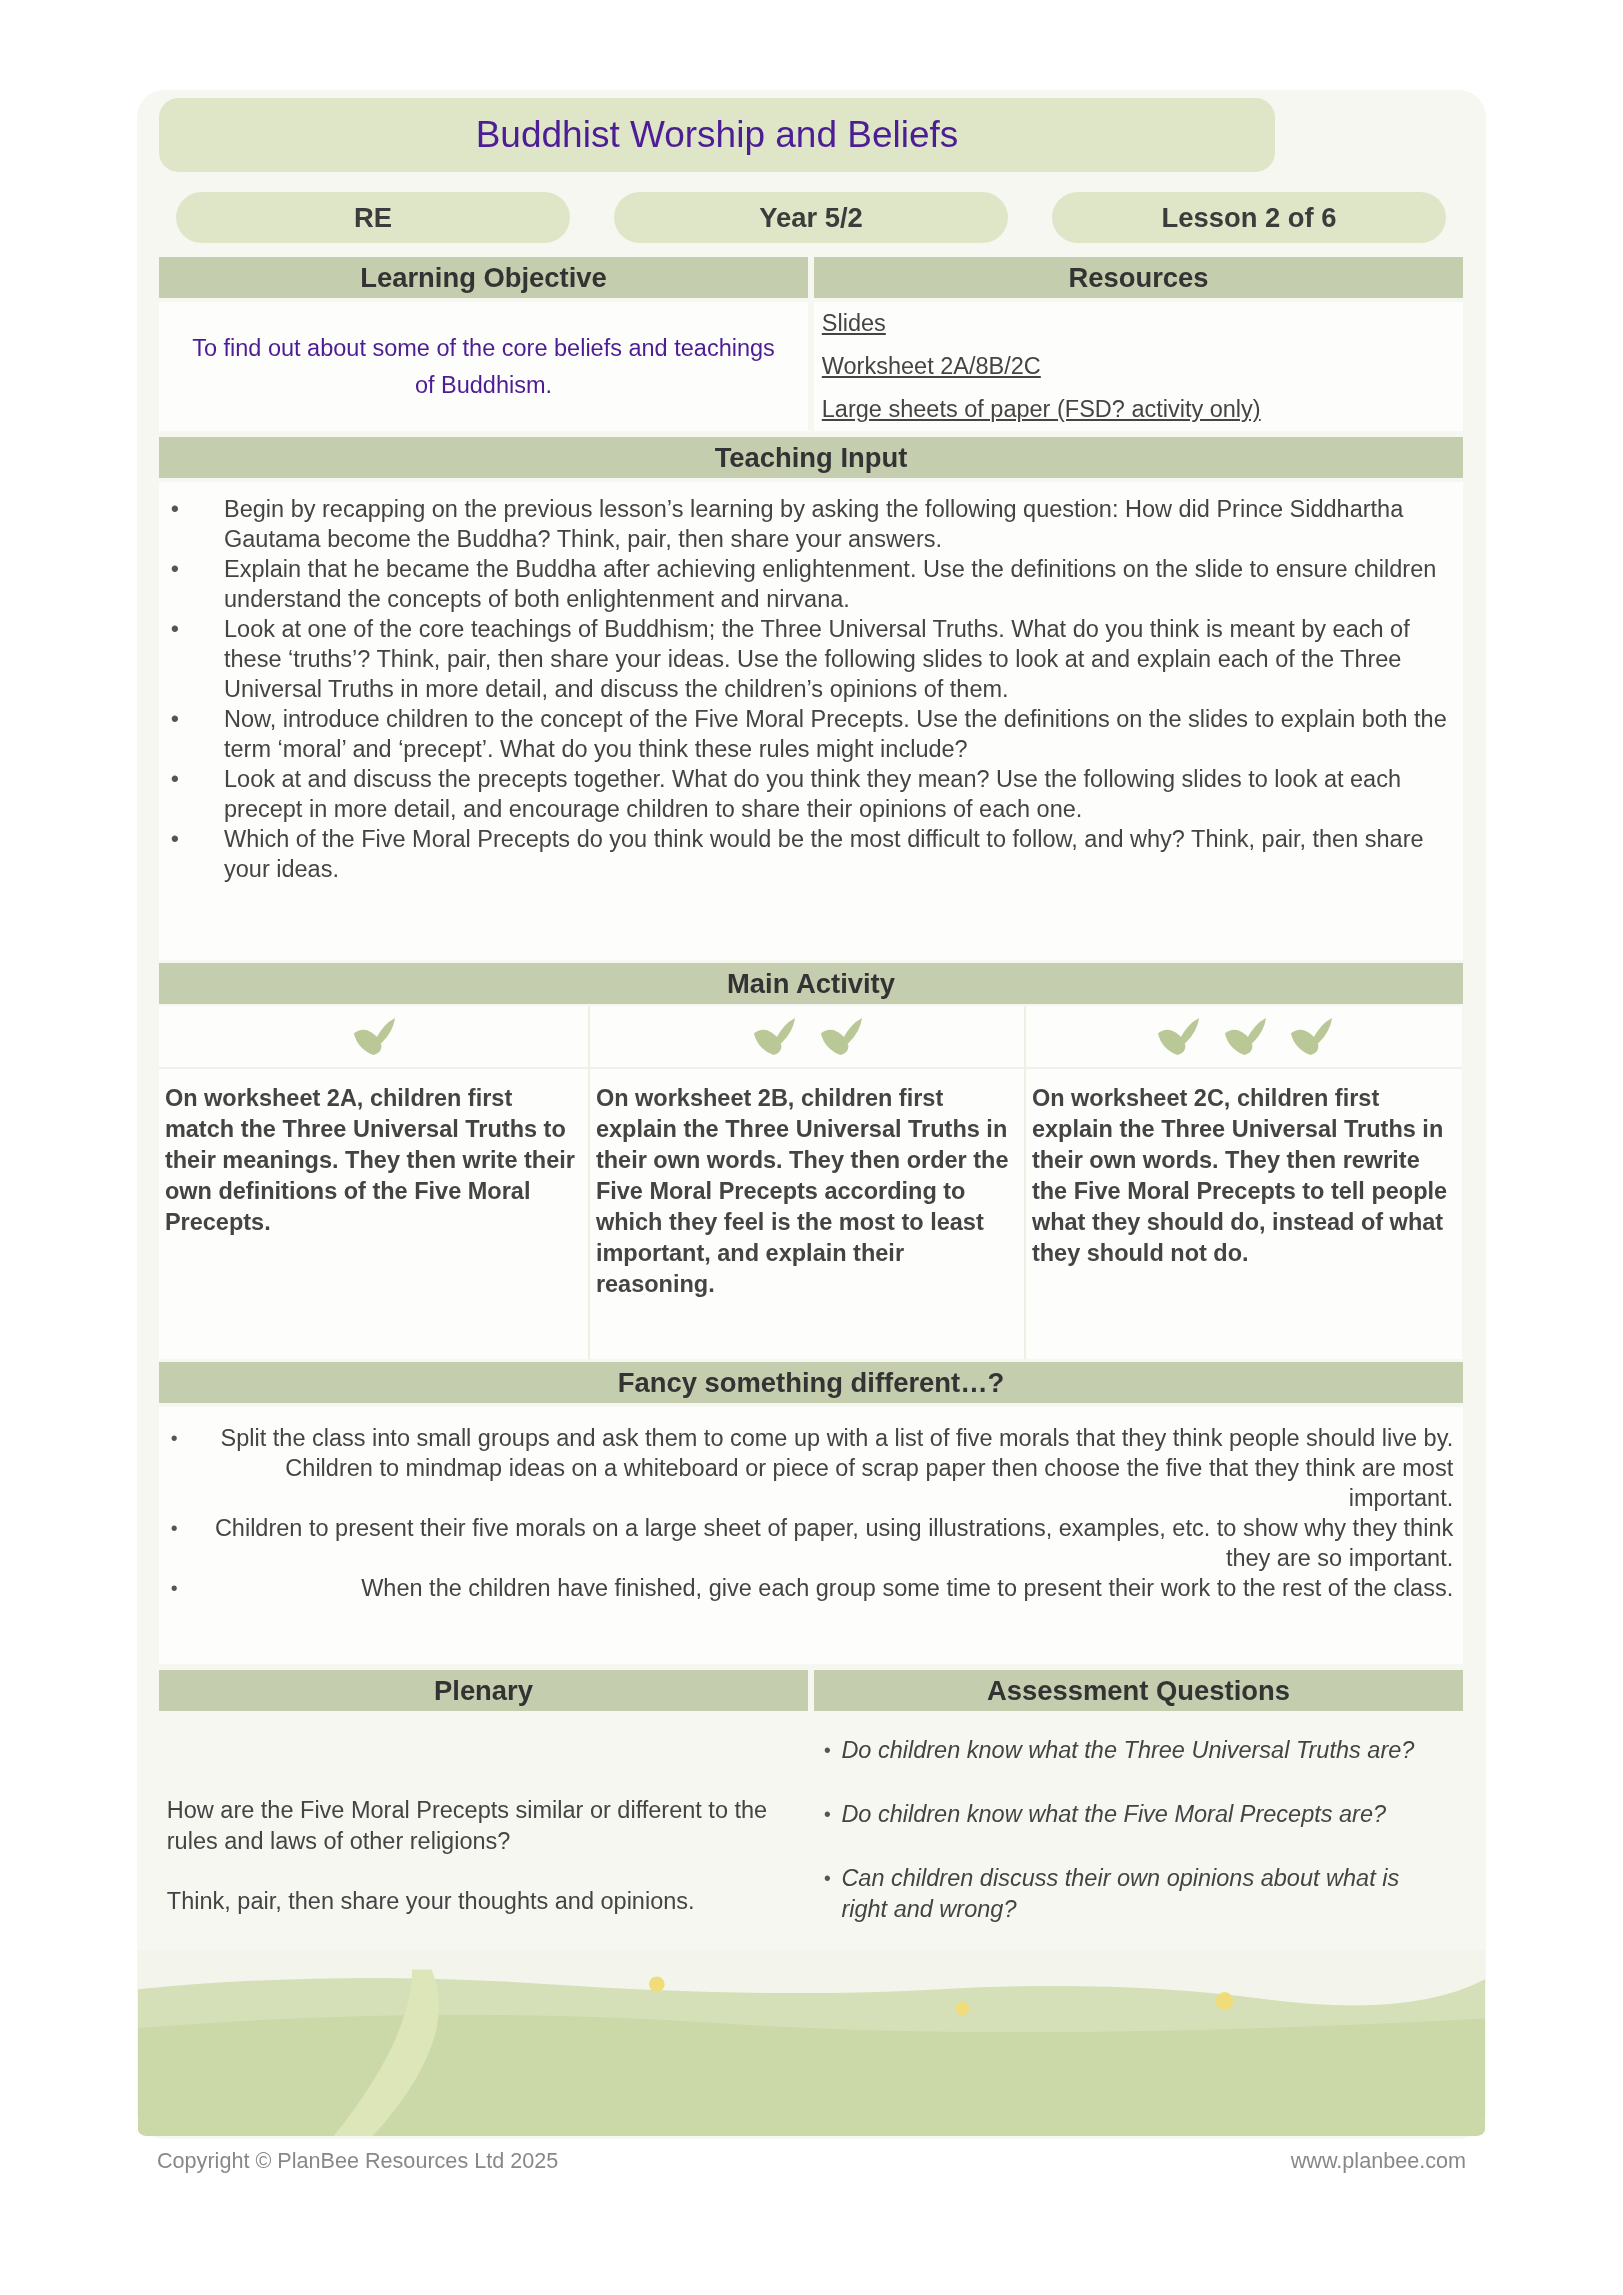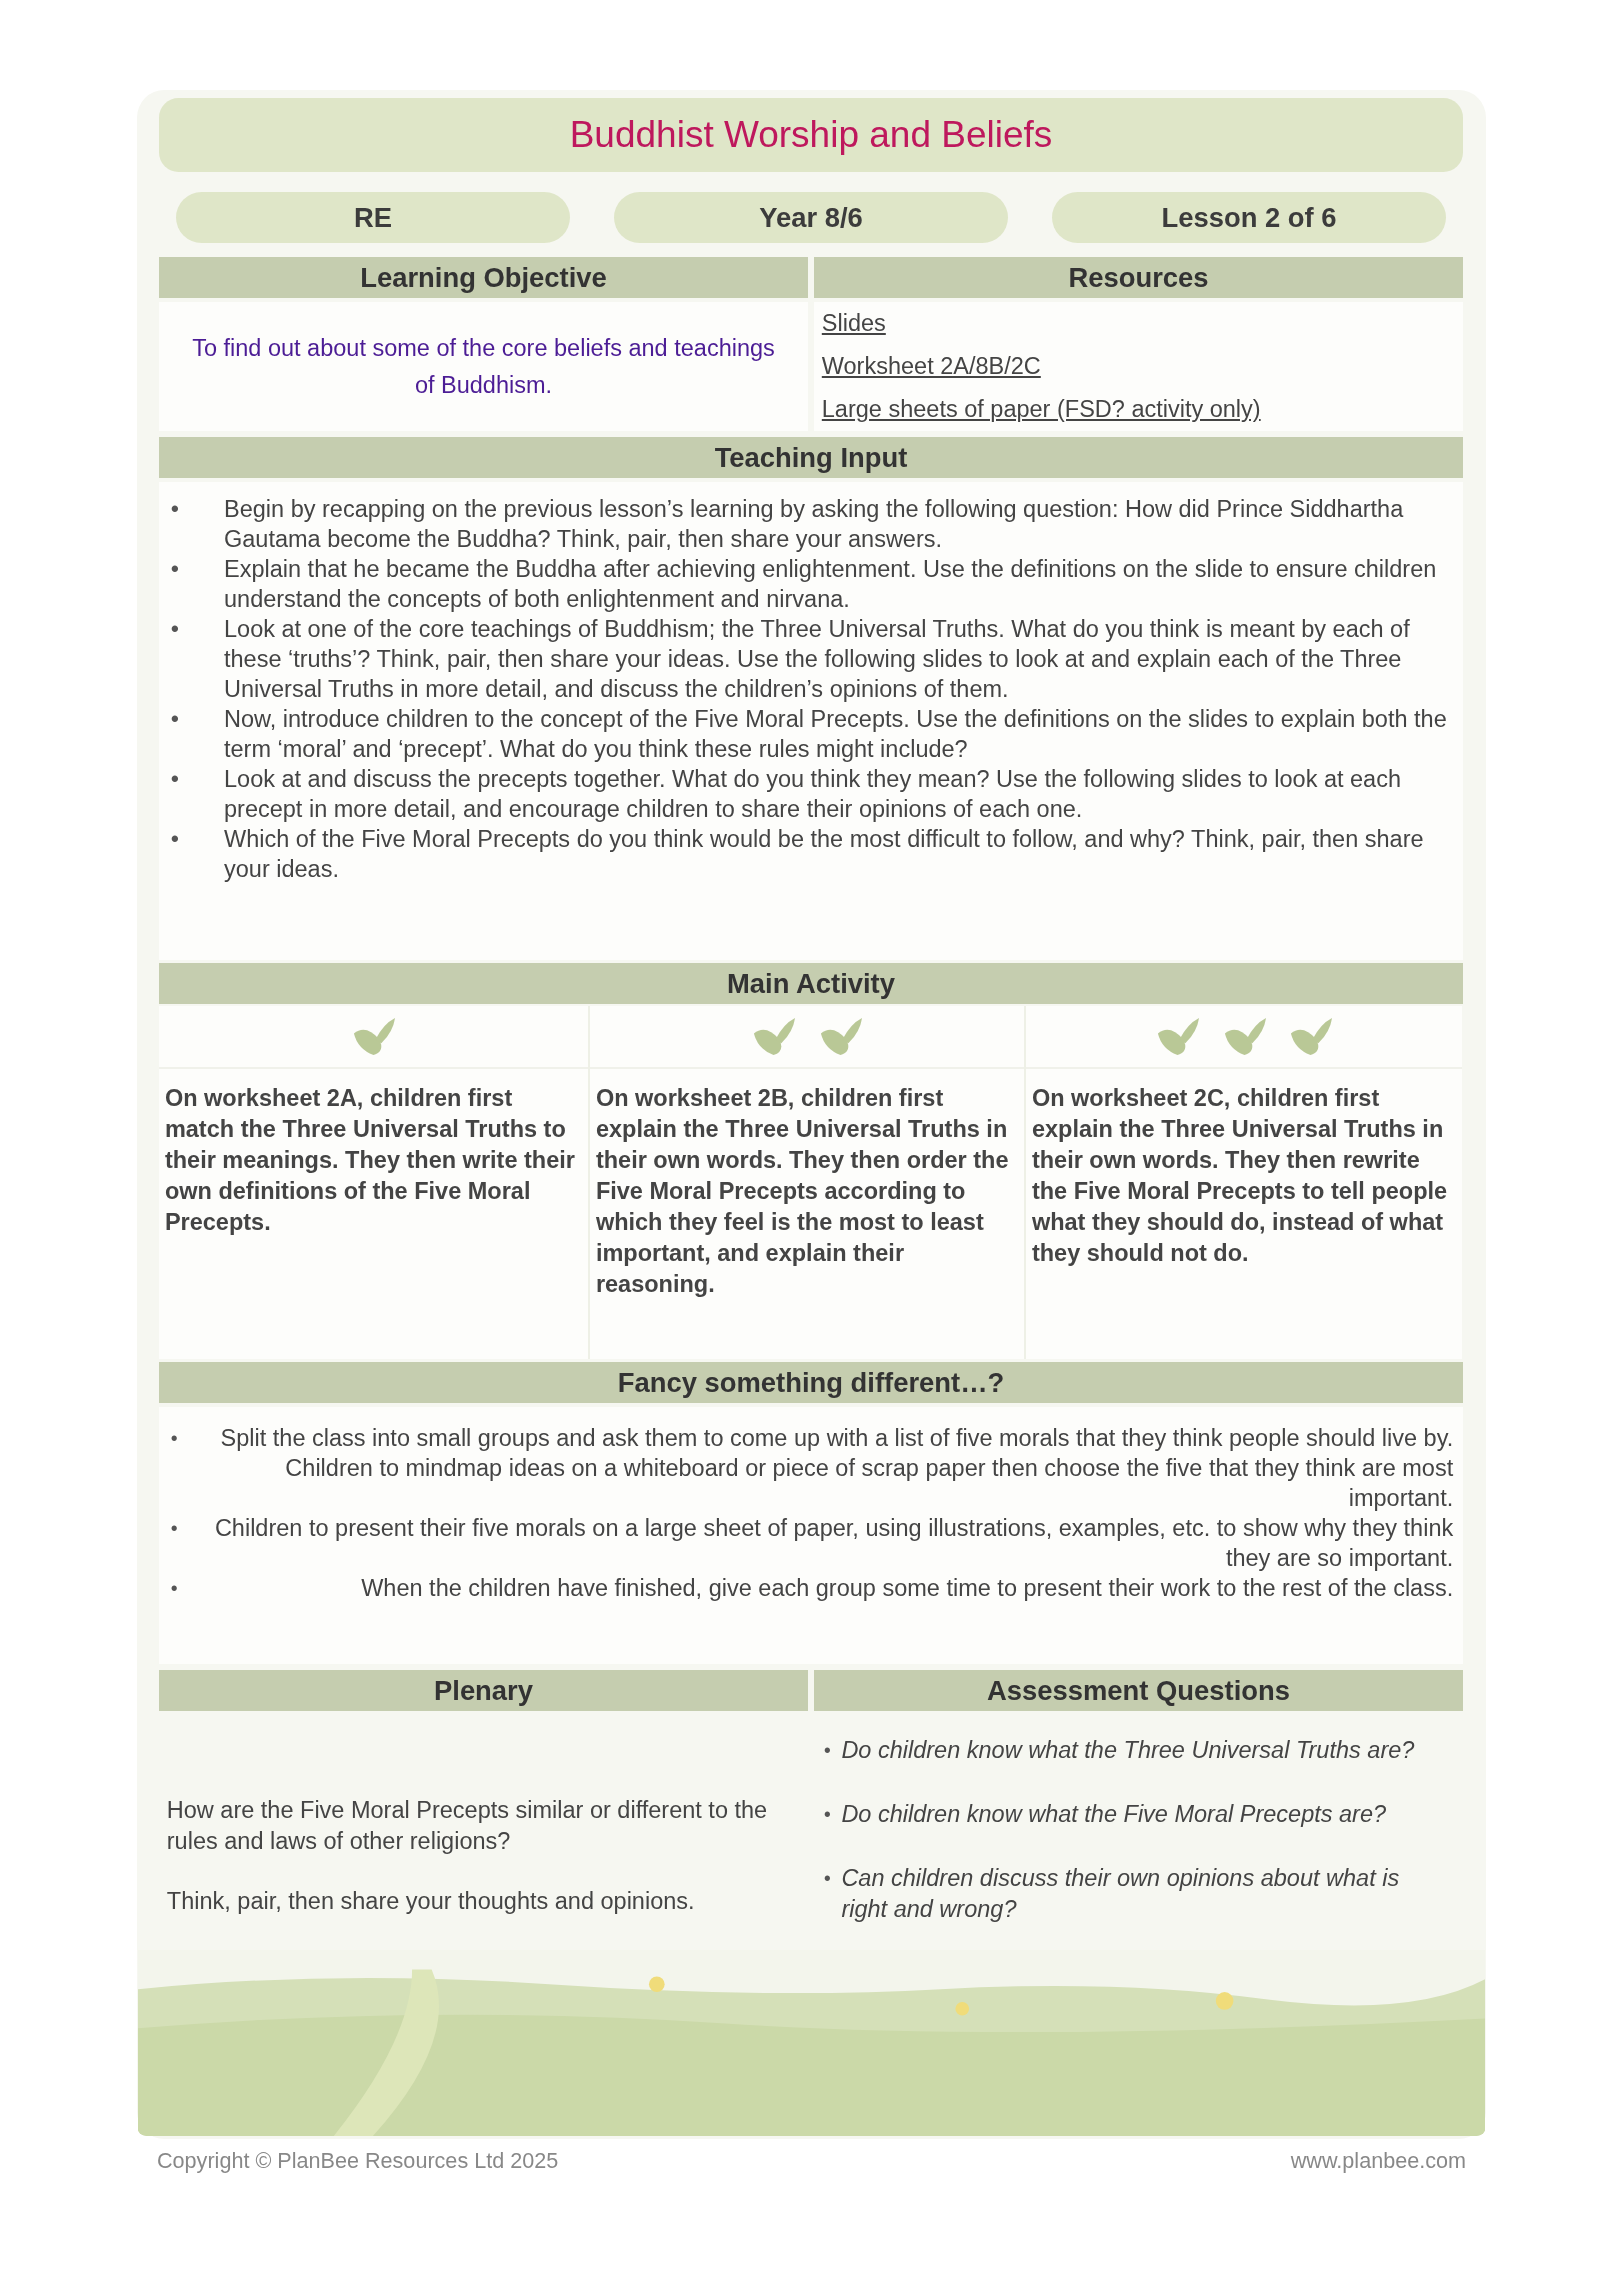--- a/index.html
+++ b/index.html
@@ -10,24 +10,24 @@
     position: absolute; left: 137px; top: 90px; width: 1349px; height: 2049px;
     background: #f6f7f1; border-radius: 27.4px;
   }
   .landscape {
     position: absolute; left: 137px; top: 1950px; width: 1349px; height: 186px; overflow: hidden;
     border-radius: 0 0 9.8px 9.8px;
   }
   .landscape svg { display: block; }
 
   .title-bar {
-    position: absolute; left: 159px; top: 98px; width: 1304px; height: 74px;
+    position: absolute; left: 159px; top: 98px; width: 1116px; height: 74px;
     background: #dfe6c8; border-radius: 19.6px;
     display: flex; align-items: center; justify-content: center;
-    font-size: 37px; color: #be185d; font-weight: 500;
+    font-size: 37px; color: #4c1d95; font-weight: 500;
   }
   .pill-row { position: absolute; top: 192px; left: 176px; width: 1270px; display: flex; justify-content: space-between; }
   .pill {
     width: 394px; height: 51px; background: #dfe6c8; border-radius: 25.5px;
     display: flex; align-items: center; justify-content: center;
     font-size: 27.4px; font-weight: bold; color: #3c3c3c;
   }
 
   .section-head {
     position: absolute; height: 41px; background: #c5cdaf;
@@ -76,21 +76,21 @@
     <circle cx="530" cy="35" r="8" fill="#f0dc7a"></circle>
     <circle cx="842" cy="60" r="7" fill="#f0dc7a"></circle>
     <circle cx="1110" cy="52" r="9" fill="#f0dc7a"></circle>
   </svg>
 </div>
 
 <div class="title-bar">Buddhist Worship and Beliefs</div>
 
 <div class="pill-row">
   <div class="pill">RE</div>
-  <div class="pill">Year 8/6</div>
+  <div class="pill">Year 5/2</div>
   <div class="pill">Lesson 2 of 6</div>
 </div>
 
 <div class="section-head" style="left:159px; top:257px; width:649px;">Learning Objective</div>
 <div class="section-head" style="left:814px; top:257px; width:649px;">Resources</div>
 
 <div class="box" style="left:159px; top:302px; width:649px; height:129px; display:flex; align-items:center; justify-content:center;">
   <div class="lo-text">To find out about some of the core beliefs and teachings of Buddhism.</div>
 </div>
 <div class="box" style="left:814px; top:302px; width:649px; height:129px;">

